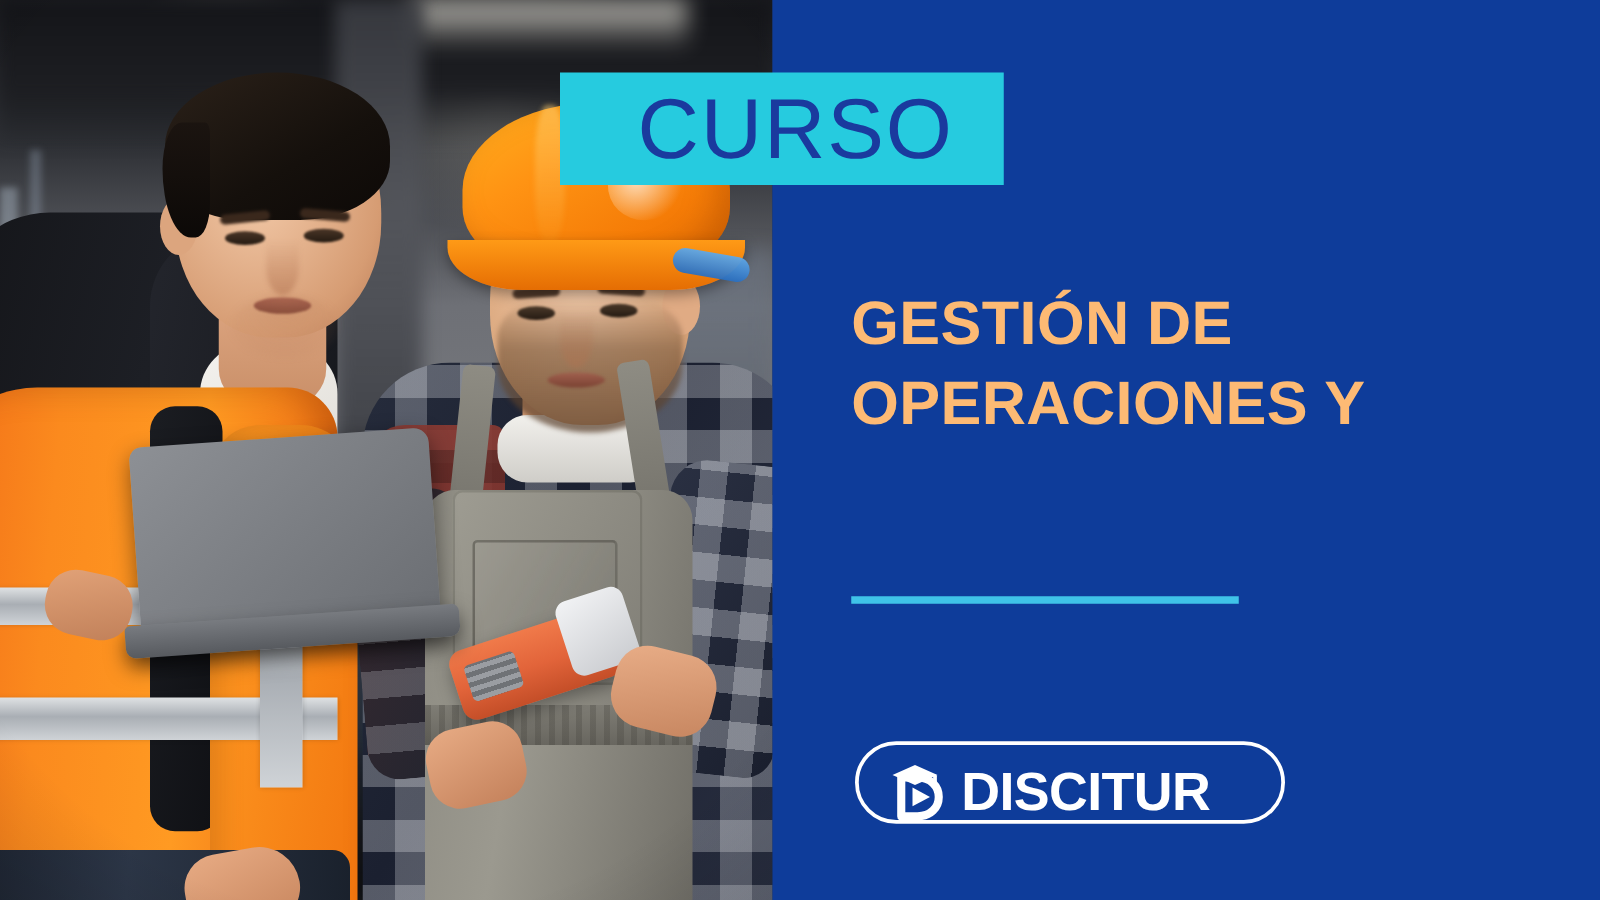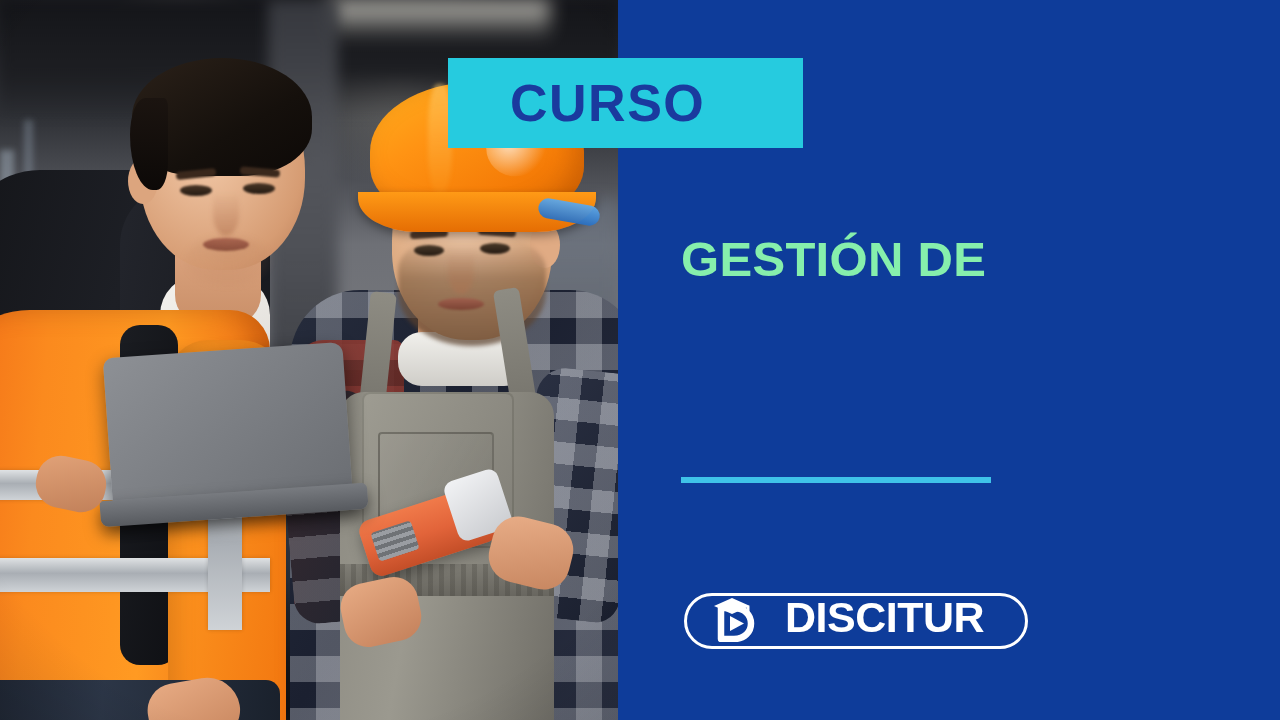--- a/index.html
+++ b/index.html
@@ -390,32 +390,32 @@
     left: 448px; top: 58px;
     width: 355px; height: 90px;
     background: #26CBDF;
     display: flex;
     align-items: center;
     z-index: 5;
   }
   .curso-label {
     margin-left: 62px;
     color: #1A3A9E;
-    font-size: 52px;
-    font-weight: bold;
+    font-size: 68px;
+    font-weight: normal;
     letter-spacing: 1.5px;
     line-height: 1;
   }
 
   
   .course-title {
     position: absolute;
     left: 681px; top: 228px;
     width: 540px;
-    color: #86efac;
+    color: #fdba74;
     font-size: 49px;
     font-weight: bold;
     line-height: 1.30;
     letter-spacing: 0.3px;
     margin: 0;
   }
 
   .title-divider {
     position: absolute;
     left: 681px; top: 477px;
@@ -429,27 +429,26 @@
     color: #f2f6fb;
     font-size: 35px;
     font-weight: normal;
     letter-spacing: 0.5px;
   }
 
   
   .logo-pill {
     position: absolute;
     left: 684px; top: 593px;
-    width: 344px; height: 56px;
+    width: 344px; height: 66px;
     border: 3px solid #ffffff;
     border-radius: 34px;
     display: flex;
-    align-items: flex-start;
+    align-items: flex-end;
     box-sizing: border-box;
-    gap: 16px;
   }
   .logo-mark {
     margin-left: 22px;
     width: 50px; height: 46px;
     flex: 0 0 auto;
     display: block;
   }
   .logo-word {
     margin-left: 10px;
     color: #ffffff;
@@ -545,21 +544,21 @@
   </div>
 
   <div class="blue-panel"></div>
 
   <div class="curso-badge">
     <span class="curso-label">CURSO</span>
   </div>
 
   <h1 class="course-title">
     <span>GESTIÓN DE</span><br>
-    <br>
+    <span>OPERACIONES Y</span><br>
   </h1>
 
   <div class="title-divider"></div>
 
 
   <div class="logo-pill">
     <svg class="logo-mark" viewBox="0 0 100 92">
 
       <path d="M24 24 h26 c21 0 34 14 34 31 s-13 31 -34 31 h-26 z" fill="none" stroke="#ffffff" stroke-width="13" stroke-linejoin="round"></path>
 

